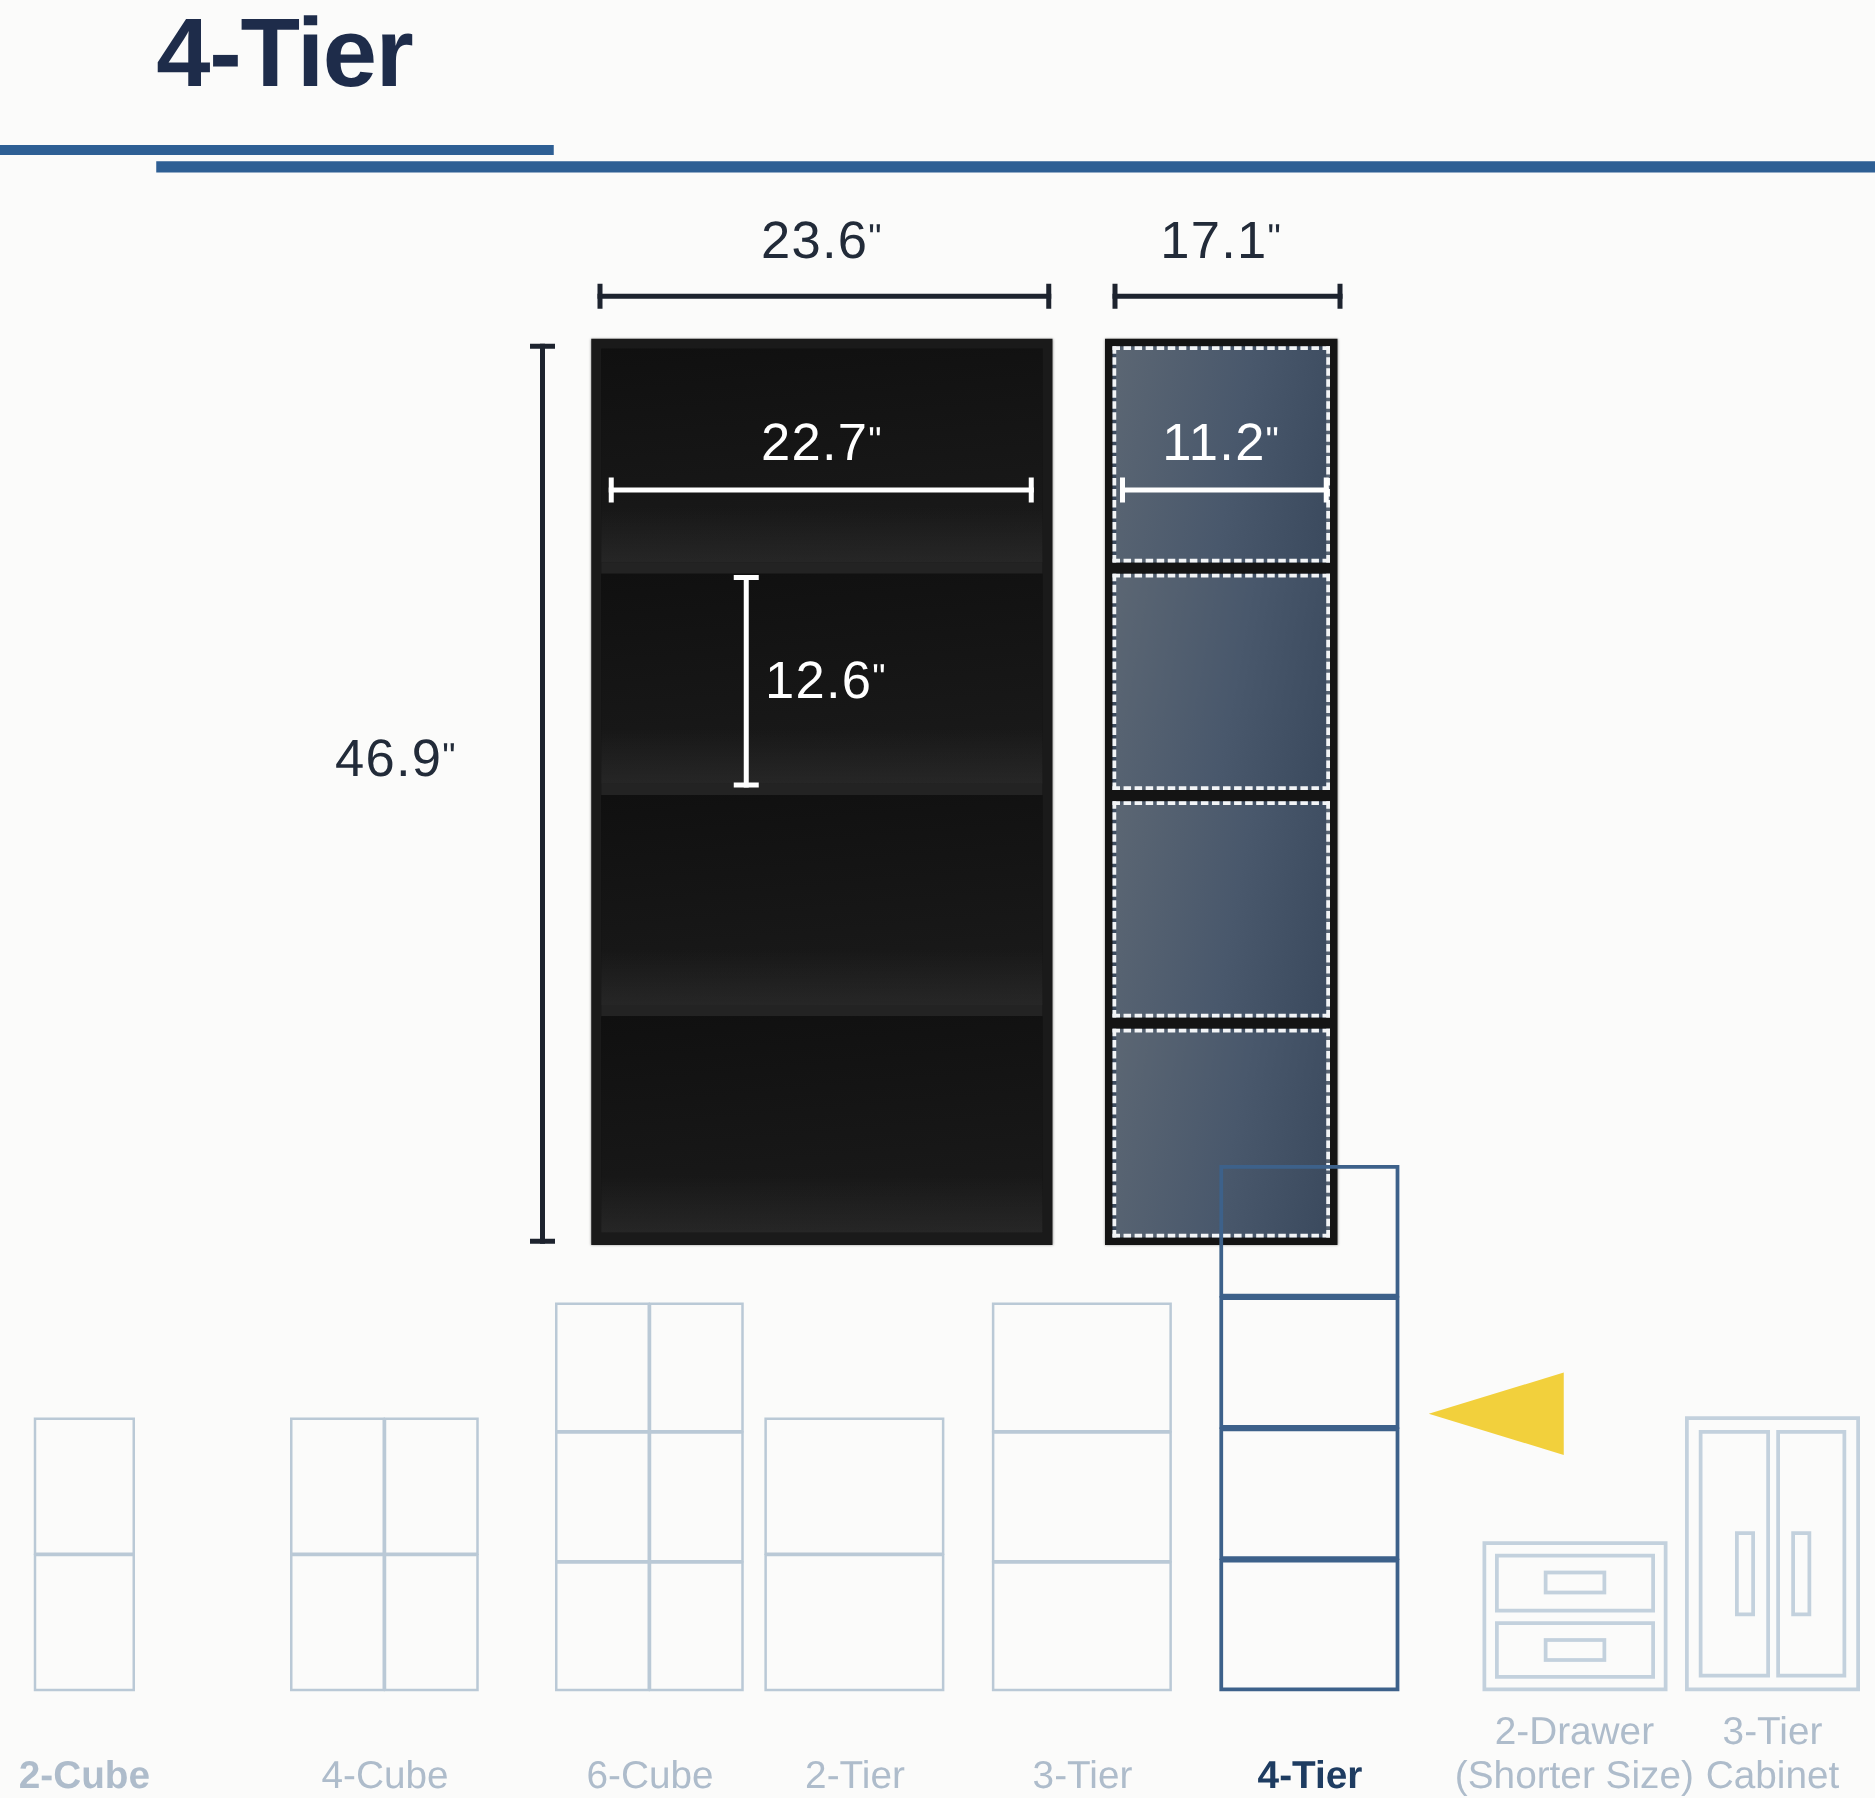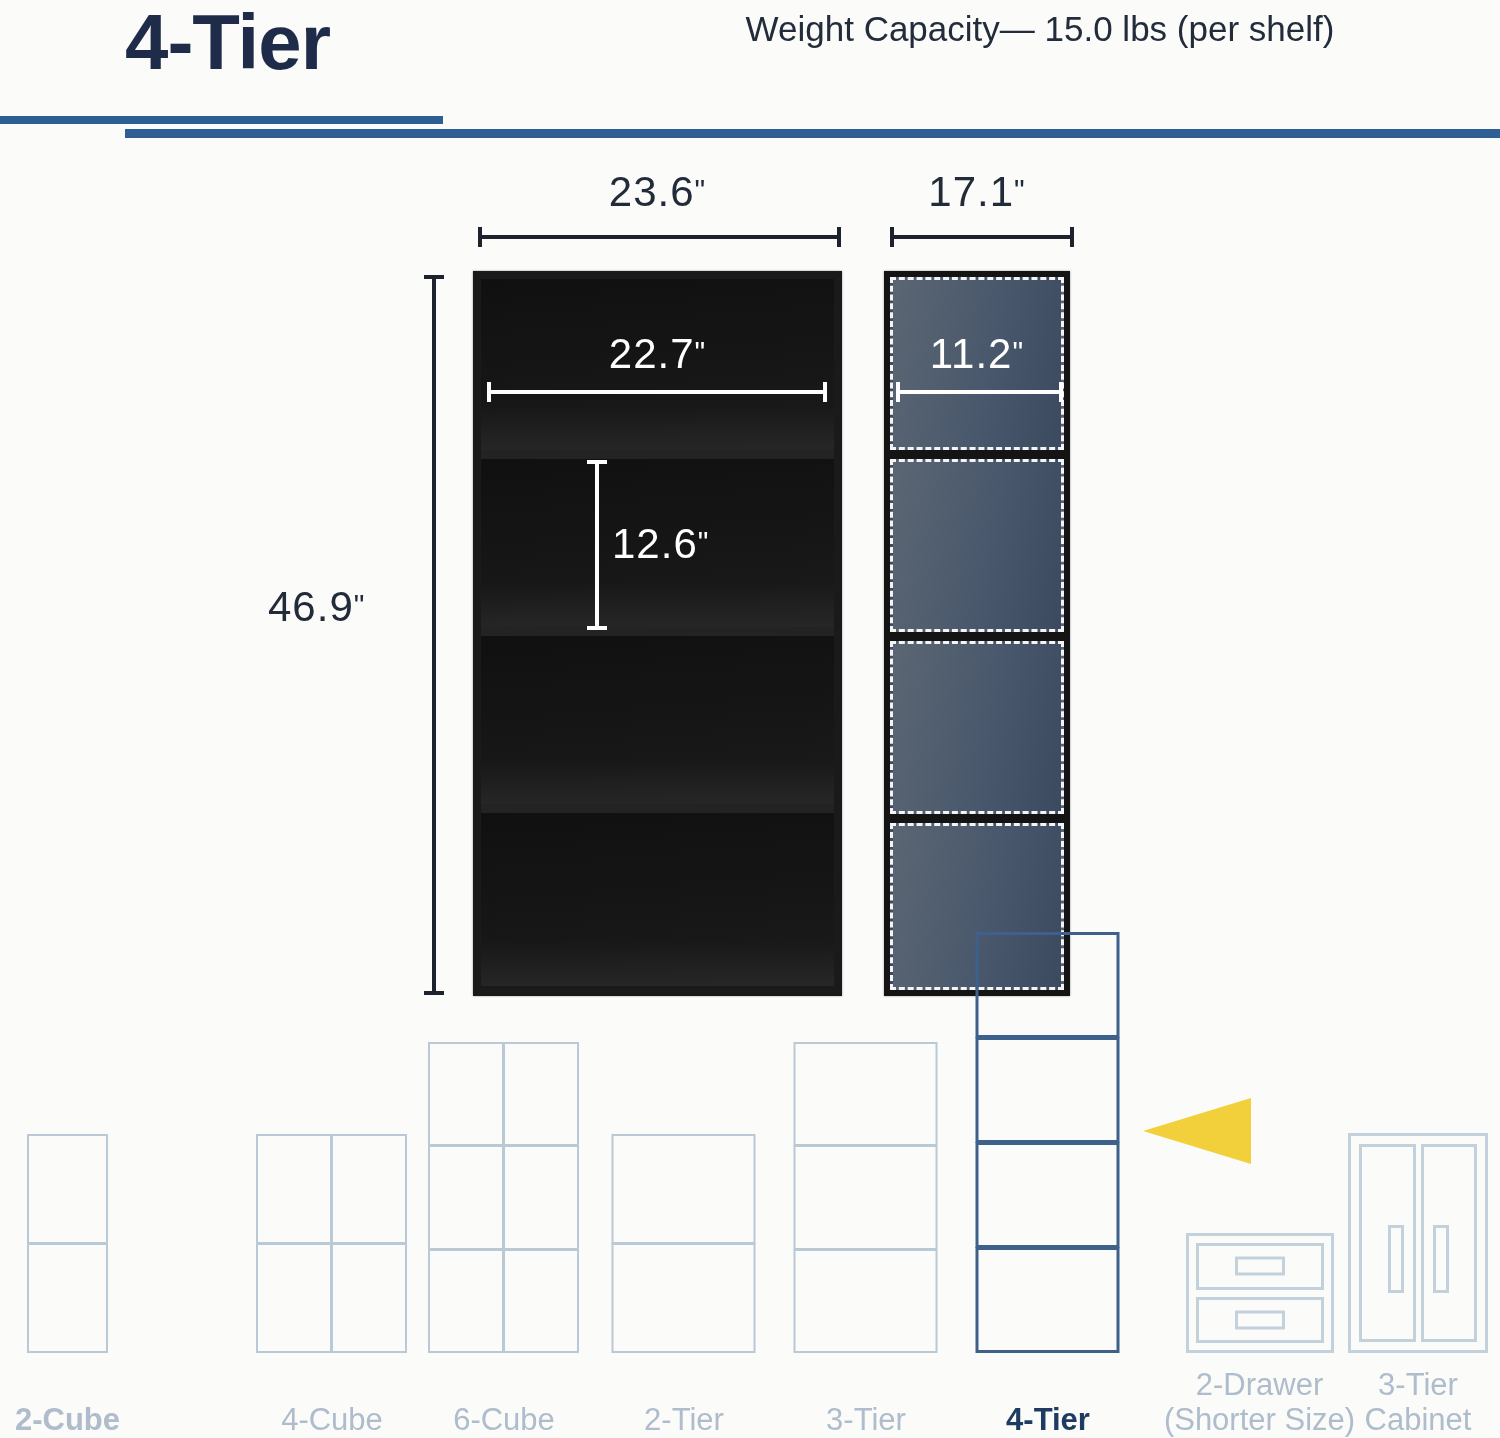--- a/index.html
+++ b/index.html
@@ -190,21 +190,20 @@
   }
 </style>
 </head>
 <body>
 
 <div id="header">
 
   <div id="title">4-Tier</div>
 
   <div id="spec-block">
-    <div class="spec-line">Weight Capacity— 15.0 lbs (per shelf)</div>
   </div>
 
   <div class="rule-top"></div>
   <div class="rule-bottom"></div>
 </div>
 
 <div id="diagram">
 
   <div class="dimtext" style="left:473px; top:28px; width:369px; text-align:center;"><span>23.6</span><span class="qt">"</span></div>
   <div class="hline" style="left:478px; top:95px; width:363px;"></div>
@@ -245,31 +244,31 @@
 
   <div class="variant" style="left:10px; width:115px; height:368px;font-weight:bold;">
     <div class="icon gridicon" style="width:80px; height:218px; grid-template-columns:1fr; grid-template-rows:1fr 1fr;">
       <i></i>
         <i></i>
     </div>
     <div class="vlabel">2-Cube</div>
   </div>
 
 
-  <div class="variant" style="left:256px; width:152px; height:368px;text-align:center;">
+  <div class="variant" style="left:232px; width:152px; height:368px;text-align:center;">
     <div class="icon gridicon" style="width:150px; height:218px; grid-template-columns:1fr 1fr; grid-template-rows:1fr 1fr;">
       <i></i>
         <i></i>
         <i></i>
         <i></i>
     </div>
     <div class="vlabel">4-Cube</div>
   </div>
 
-  <div class="variant" style="left:428px; width:152px; height:368px;">
+  <div class="variant" style="left:444px; width:152px; height:368px;">
     <div class="icon gridicon" style="width:150px; height:310px; grid-template-columns:1fr 1fr; grid-template-rows:1fr 1fr 1fr;">
       <i></i>
         <i></i>
         <i></i>
         <i></i>
         <i></i>
         <i></i>
     </div>
     <div class="vlabel">6-Cube</div>
   </div>

